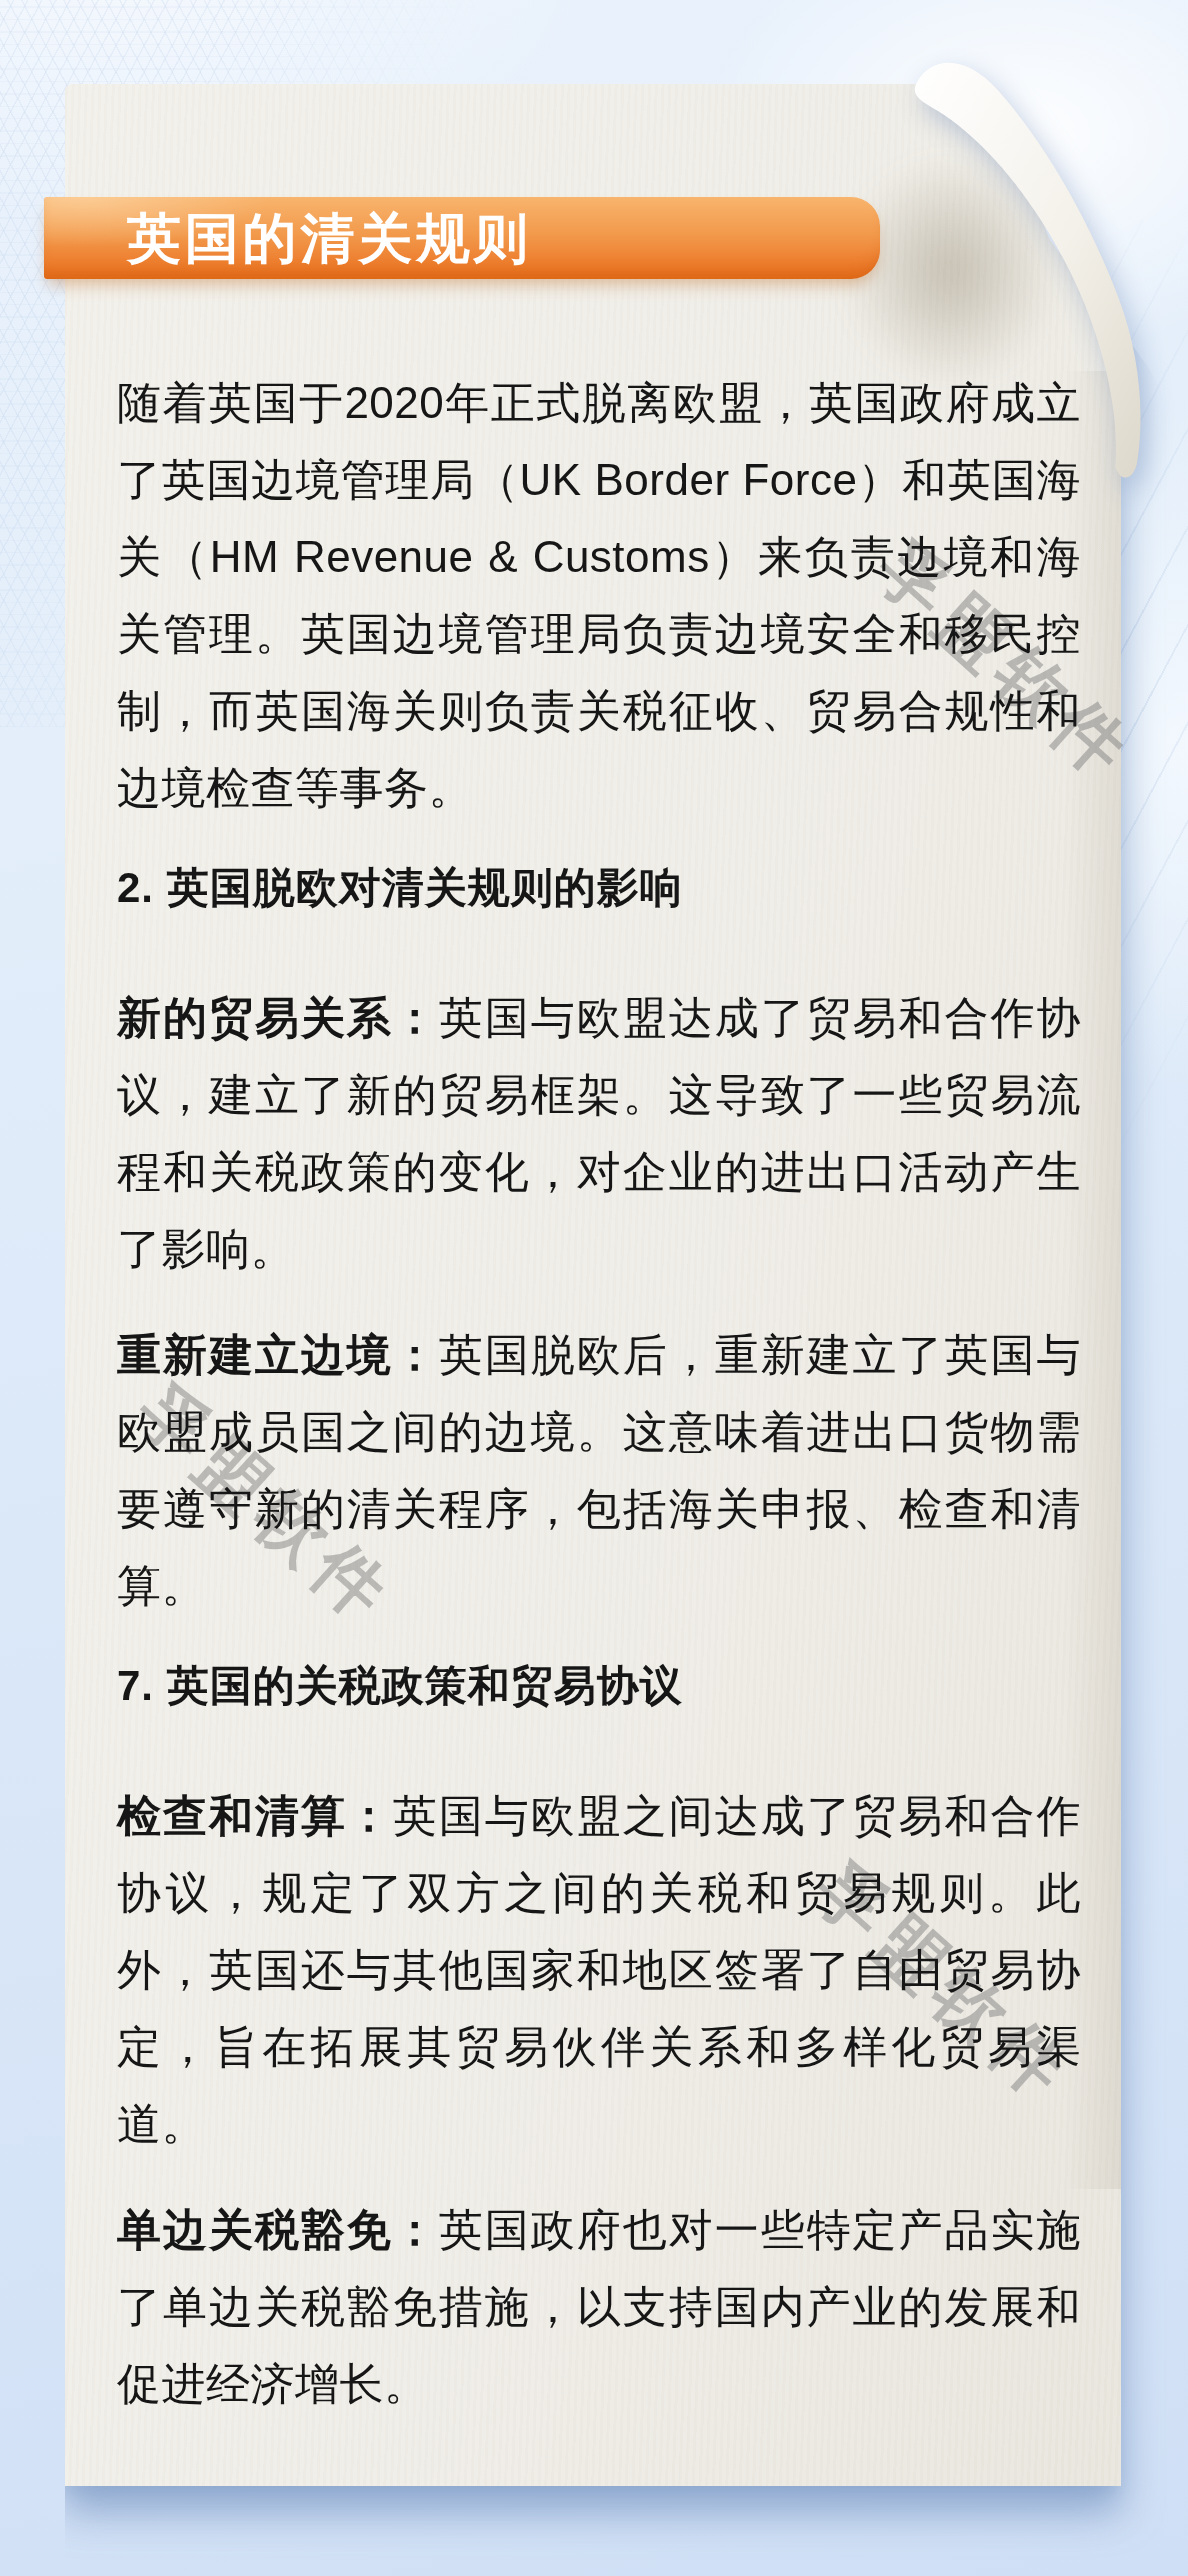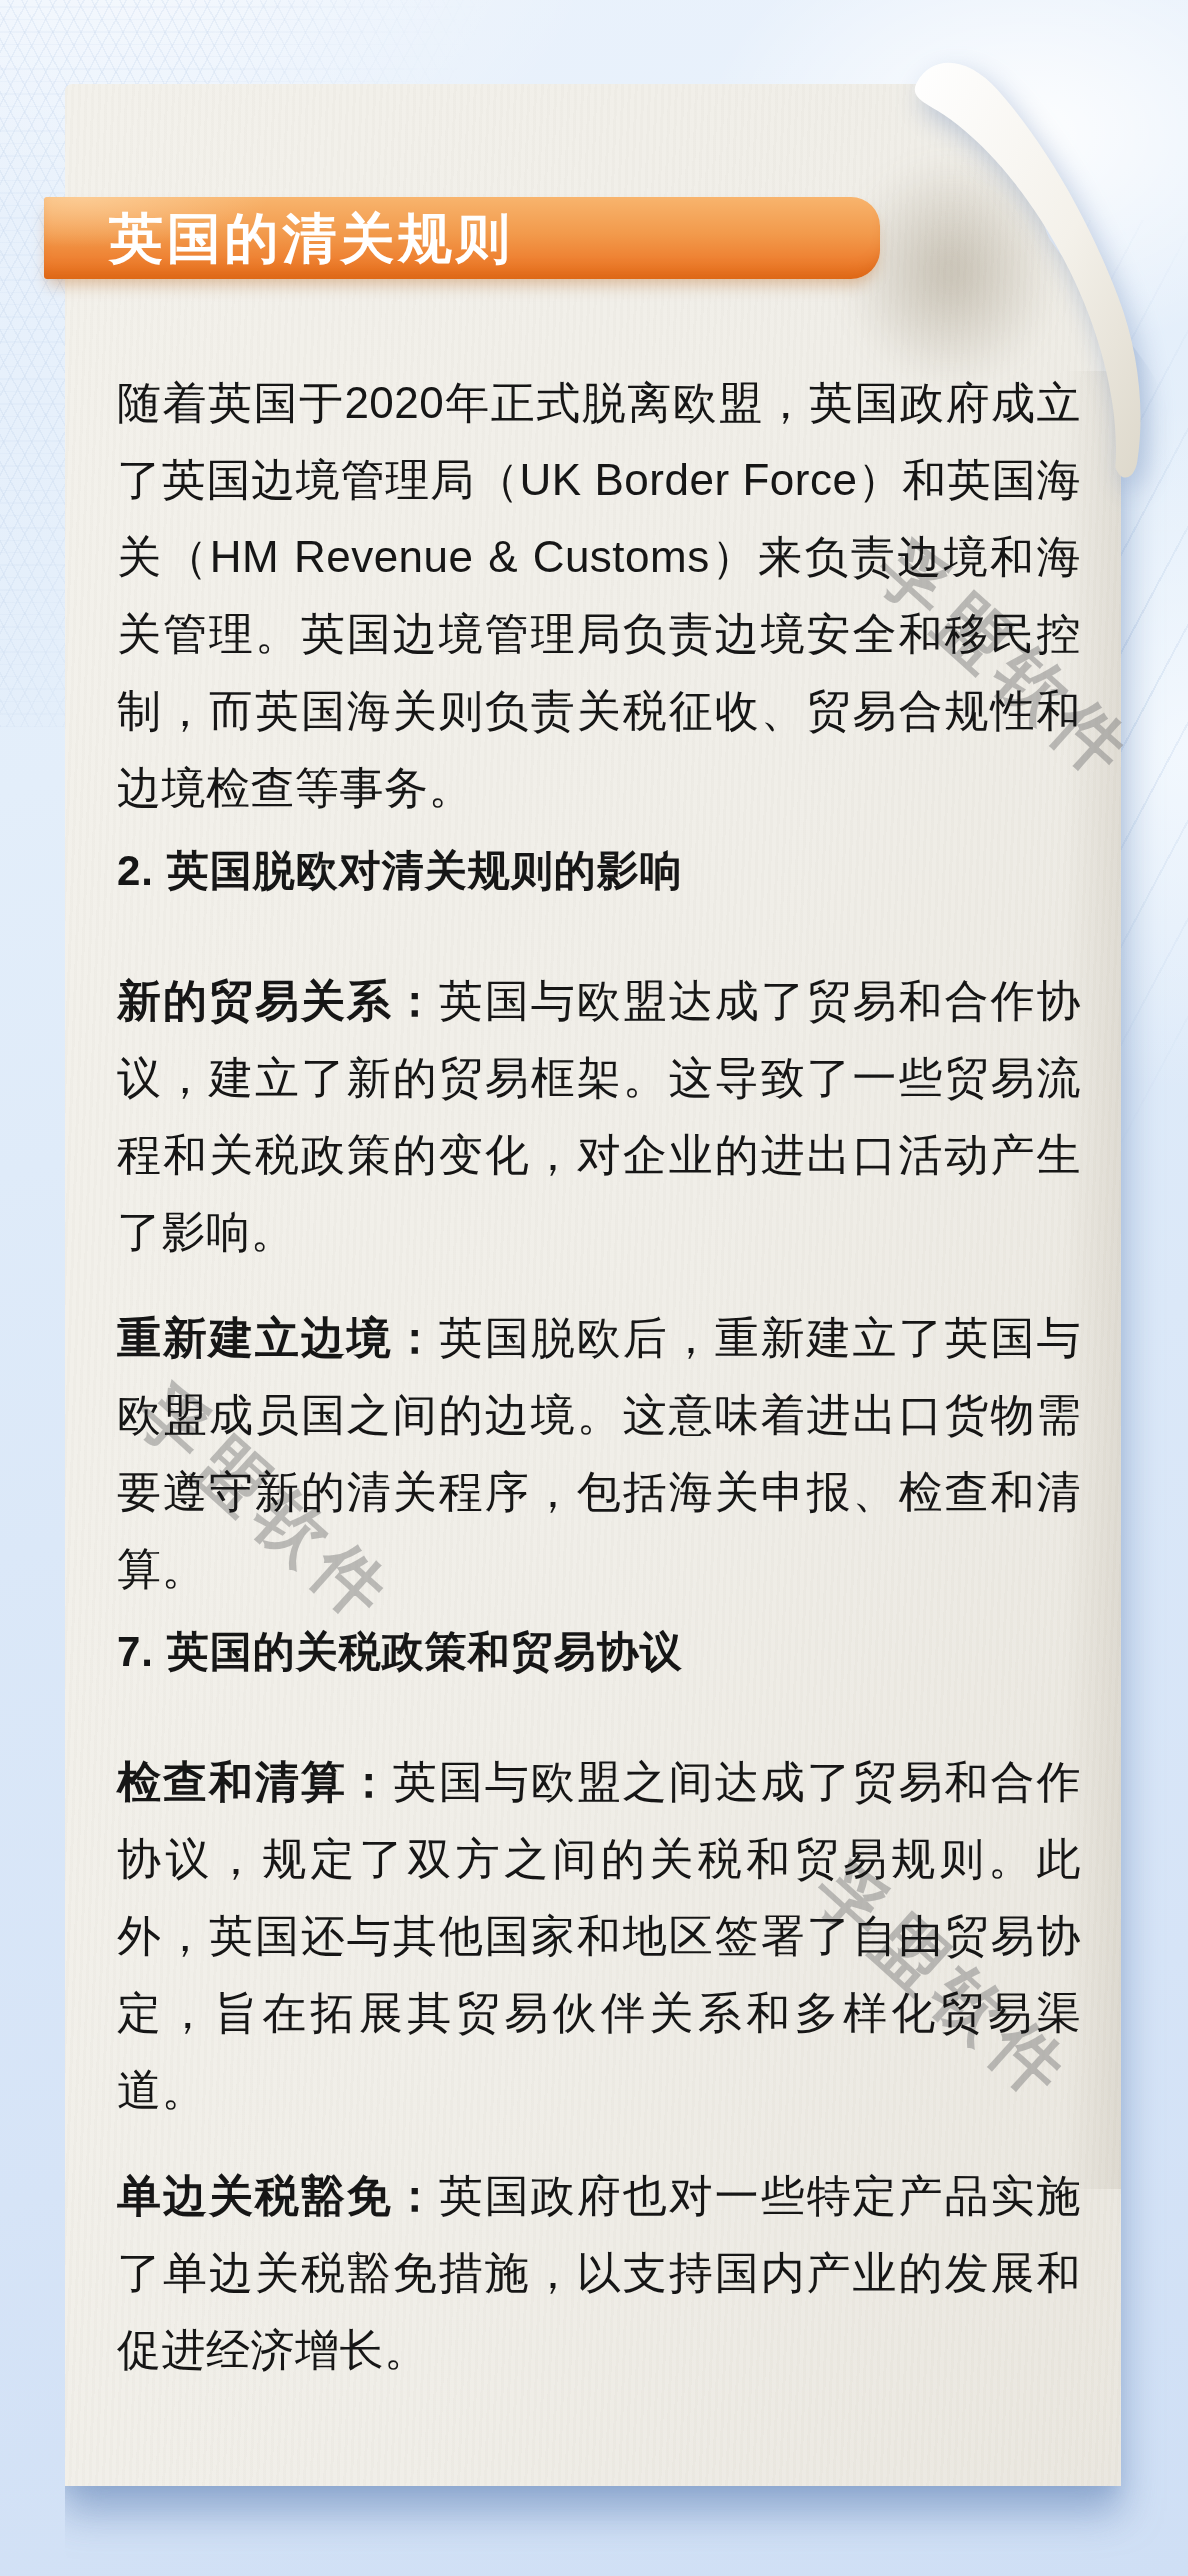--- a/index.html
+++ b/index.html
@@ -48,37 +48,37 @@
     background:linear-gradient(270deg, rgba(140,130,110,.14), rgba(140,130,110,0));}
   
   .watermark{position:absolute;z-index:2;font-size:69px;font-weight:700;letter-spacing:9.6px;
     color:rgba(126,126,126,.48);white-space:nowrap;transform:rotate(42deg);}
   .wm-1{left:783px;top:532px;}
   .wm-2{left:43px;top:1375px;}
   .wm-3{left:721px;top:1853px;}
   
   .content{position:relative;z-index:3;padding:280px 40px 0 52px;color:#161616;}
   .section-heading{margin:0;font-size:42px;line-height:61px;font-weight:800;letter-spacing:1px;}
-  .section + .section{margin-top:14px;}
+  .section + .section{margin-top:31px;}
   .paragraph{margin:0;font-size:44px;line-height:77px;letter-spacing:0.5px;
     text-align:justify;text-justify:inter-ideograph;}
   .section-heading + .paragraph{margin-top:61px;}
   .section--tight .section-heading + .paragraph{margin-top:1.9px;}
   .paragraph + .paragraph{margin-top:29px;}
   .paragraph b{font-weight:800;}
   
   .banner{position:absolute;left:44px;top:197px;width:836px;height:82px;z-index:5;
     border-radius:2.9px 29px 29px 2.9px;
     background:
       radial-gradient(249px 67px at 38px 0px, rgba(255,223,180,.55), rgba(255,223,180,0) 75%),
       linear-gradient(180deg,#f8b46d 0%,#f29a4c 45%,#ee8132 76%,#e86f1c 100%);
     box-shadow:0 9.6px 15.3px -3.8px rgba(190,110,40,.40), inset 0 -13.4px 13.4px -7.7px rgba(205,90,14,.45);
   }
   .banner-title{font-size:54px;line-height:82px;font-weight:800;color:#ffffff;
-    letter-spacing:3.8px;padding-left:65px;}
+    letter-spacing:3.8px;padding-left:83px;}
   
   .curl-flap{position:absolute;left:804px;top:19px;width:385px;height:498px;z-index:4;
     filter:drop-shadow(7.7px 11.5px 13.4px rgba(118,145,188,.45));}
 </style>
 </head>
 <body>
 
 <div class="canvas">
   <div class="bg-mesh"></div>
   <div class="bg-lines"></div>

